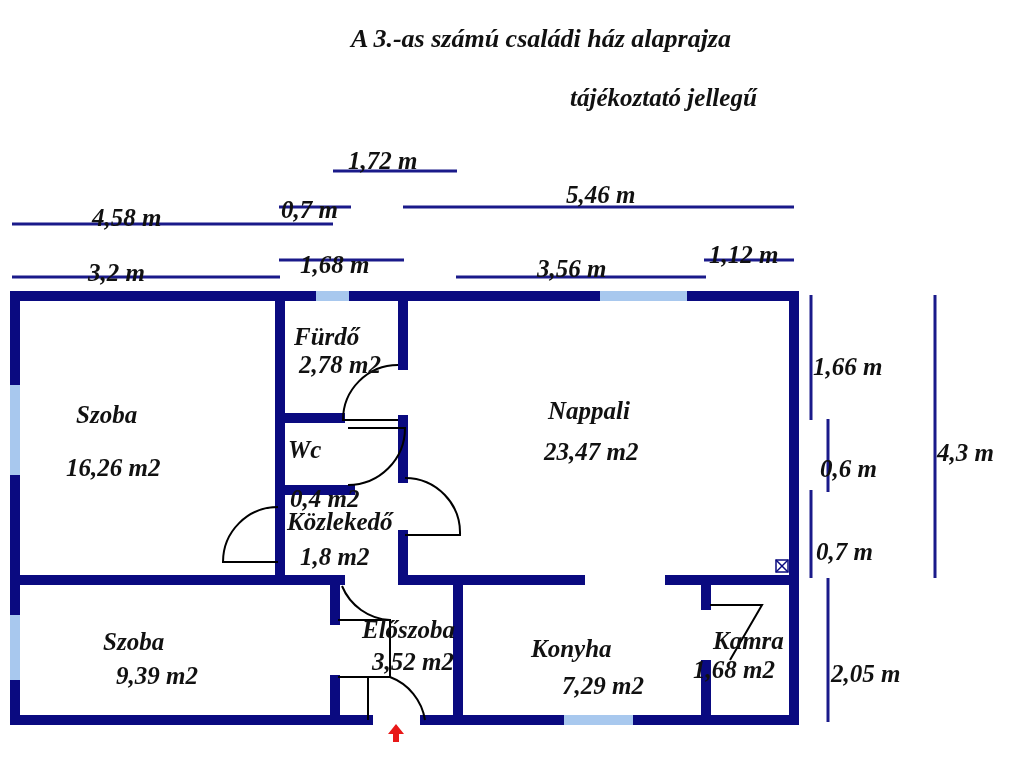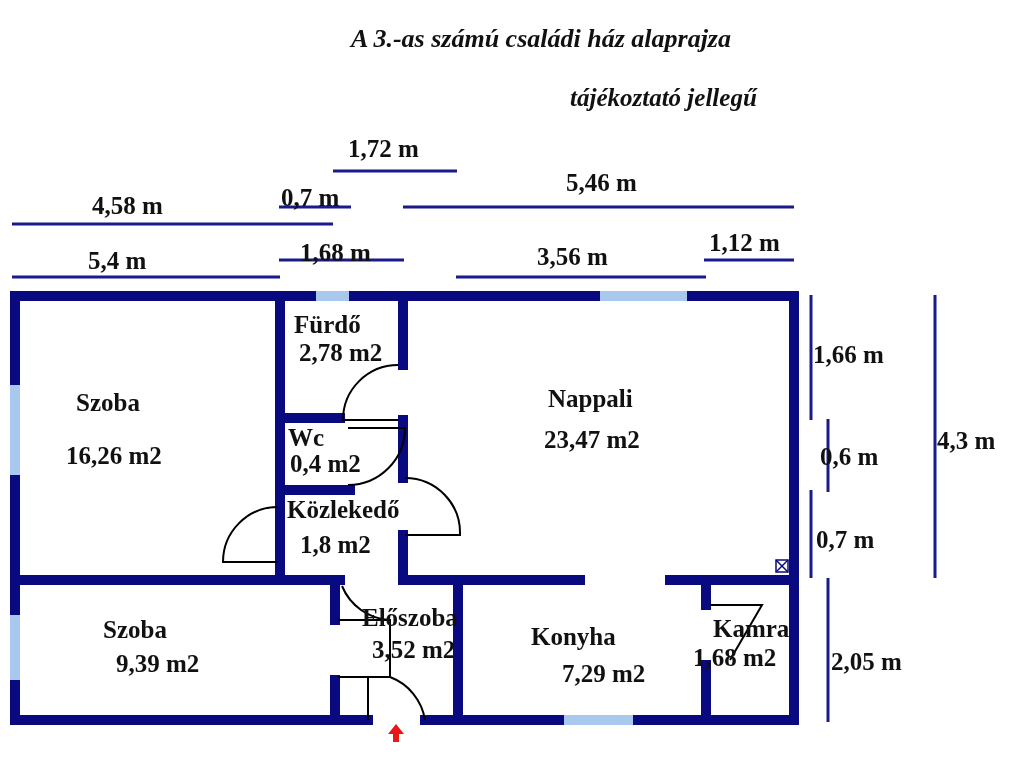--- a/index.html
+++ b/index.html
@@ -3,22 +3,22 @@
 <meta charset="utf-8">
 <style>
   html, body { margin:0; padding:0; background:#ffffff; }
   body { width:1024px; height:768px; position:relative; overflow:hidden;
          font-family:"Liberation Serif","DejaVu Serif",serif; color:#111; }
   .title { position:absolute; left:0; top:24px; width:1024px; text-align:center;
            font-size:26px; font-weight:bold; font-style:italic;margin-left:29px; }
   .subtitle { position:absolute; left:570px; top:84px; font-size:25px;
               font-weight:bold; font-style:italic;text-align:center; }
   svg#plan { position:absolute; left:0; top:0; }
-  .lbl { position:absolute; font-weight:bold; font-size:25px;
-         white-space:nowrap; line-height:1; }
+  .lbl { position:absolute; font-style:italic; font-weight:bold; font-size:25px;
+         white-space:nowrap; line-height:1;margin-top:12px; }
   .dim { font-size:25px; }
 </style>
 </head>
 <body>
 
 <div class="title">A 3.-as számú családi ház alaprajza</div>
 <div class="subtitle">tájékoztató jellegű</div>
 
 <svg id="plan" width="1024" height="768" viewBox="0 0 1024 768">
 
@@ -94,39 +94,39 @@
   <g fill="#e81818">
     <polygon points="396,724 388,734 393,734 393,742 399,742 399,734 404,734"></polygon>
   </g>
 </svg>
 
 <div class="lbl" style="left:76px;top:390px">Szoba</div>
 <div class="lbl" style="left:66px;top:443px">16,26 m2</div>
 <div class="lbl" style="left:294px;top:312px">Fürdő</div>
 <div class="lbl" style="left:299px;top:340px">2,78 m2</div>
 <div class="lbl" style="left:288px;top:425px">Wc</div>
-<div class="lbl" style="left:290px;top:451px">0,4 m2</div>
+<div class="lbl" style="left:290px;top:474px">0,4 m2</div>
 <div class="lbl" style="left:287px;top:497px">Közlekedő</div>
 <div class="lbl" style="left:300px;top:532px">1,8 m2</div>
 <div class="lbl" style="left:548px;top:386px">Nappali</div>
 <div class="lbl" style="left:544px;top:427px">23,47 m2</div>
 <div class="lbl" style="left:103px;top:617px">Szoba</div>
 <div class="lbl" style="left:116px;top:651px">9,39 m2</div>
 <div class="lbl" style="left:362px;top:605px">Előszoba</div>
 <div class="lbl" style="left:372px;top:637px">3,52 m2</div>
 <div class="lbl" style="left:531px;top:624px">Konyha</div>
 <div class="lbl" style="left:562px;top:661px">7,29 m2</div>
 <div class="lbl" style="left:713px;top:616px">Kamra</div>
 <div class="lbl" style="left:693px;top:645px">1,68 m2</div>
 
 <div class="lbl dim" style="left:348px;top:136px">1,72 m</div>
 <div class="lbl dim" style="left:92px;top:193px">4,58 m</div>
 <div class="lbl dim" style="left:281px;top:185px">0,7 m</div>
 <div class="lbl dim" style="left:566px;top:170px">5,46 m</div>
-<div class="lbl dim" style="left:88px;top:248px">5,4 m</div>
+<div class="lbl dim" style="left:88px;top:248px">3,2 m</div>
 <div class="lbl dim" style="left:300px;top:240px">1,68 m</div>
 <div class="lbl dim" style="left:537px;top:244px">3,56 m</div>
 <div class="lbl dim" style="left:709px;top:230px">1,12 m</div>
 <div class="lbl dim" style="left:813px;top:342px">1,66 m</div>
 <div class="lbl dim" style="left:820px;top:444px">0,6 m</div>
 <div class="lbl dim" style="left:816px;top:527px">0,7 m</div>
 <div class="lbl dim" style="left:831px;top:649px">2,05 m</div>
 <div class="lbl dim" style="left:937px;top:428px">4,3 m</div>
 
 </body></html>

